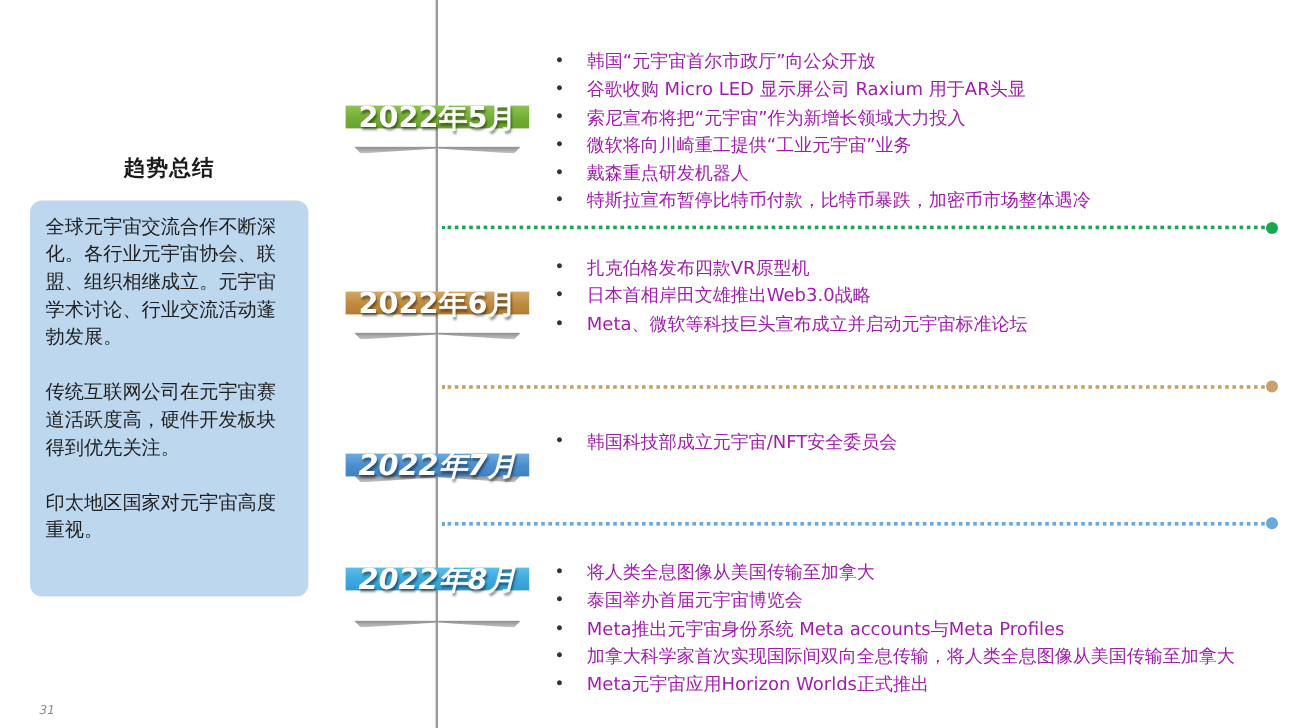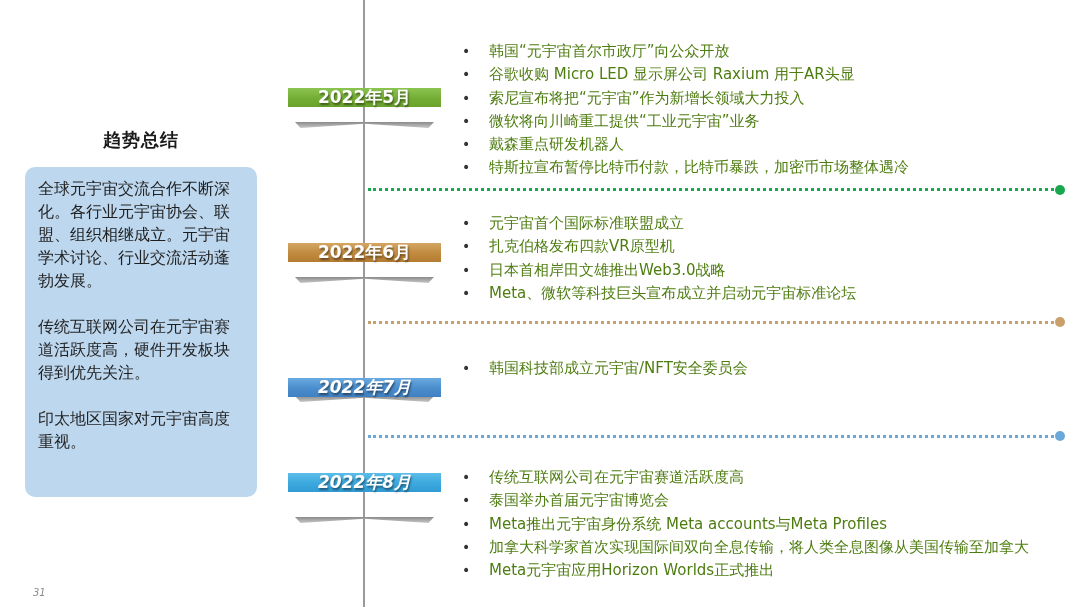--- a/index.html
+++ b/index.html
@@ -20,41 +20,41 @@
   }
   .summary-para:last-child { margin-bottom: 0; }
 
   .timeline-axis {
     position: absolute; left: 363px; top: 0; width: 2px; height: 607px; background: #9a9a9a;
   }
 
   .banner {
     position: absolute; left: 288px; width: 153px; height: 19px;
     display: flex; align-items: center; justify-content: center;
-    font-size: 17px; font-weight: bold; color: #ffffff;
+    font-size: 24px; font-weight: bold; color: #ffffff;
     text-shadow: 1px 2px 2px rgba(0,0,0,0.45);
   }
   .banner-shadow {
     position: absolute; left: 295px; width: 139px; height: 6px;
     background: linear-gradient(#8a8a8a, #c8c8c8);
     clip-path: polygon(0 0, 100% 0, 96% 100%, 50% 30%, 4% 100%);
   }
 
   .dotted-line {
     position: absolute; left: 368px; width: 692px; height: 0;
     border-top: 3px dotted;
   }
   .dot-end {
     position: absolute; width: 10px; height: 10px; border-radius: 50%;
   }
 
   .events { position: absolute; left: 462px; list-style: none; }
   .event-item {
     position: relative; padding-left: 27px; font-size: 15px; line-height: 23.3px;
-    color: #4d7c0f; white-space: nowrap;
+    color: #a21caf; white-space: nowrap;
   }
   .event-item::before {
     content: "\2022"; position: absolute; left: 0; top: 0; font-size: 14px; color: #333;
   }
 
   .page-number {
     position: absolute; left: 33px; top: 587px; font-size: 10px; color: #8c8c8c; font-style: italic;
   }
 </style>
 </head>
@@ -78,39 +78,38 @@
   <li class="event-item">微软将向川崎重工提供“工业元宇宙”业务</li>
   <li class="event-item">戴森重点研发机器人</li>
   <li class="event-item">特斯拉宣布暂停比特币付款，比特币暴跌，加密币市场整体遇冷</li>
 </ul>
 <div class="dotted-line" style="top:188px; border-color:#1aa84f;"></div>
 <div class="dot-end" style="left:1055px; top:185px; background:#1aa84f;"></div>
 
 <div class="banner-shadow" style="top:277px"></div>
 <div class="banner" style="top:243px; background: linear-gradient(180deg,#d4a663 0%,#c08a3f 55%,#b47c33 100%);">2022年6月</div>
 <ul class="events" style="top:212px">
-  <li class="event-item">元宇宙首个国际标准联盟成立</li>
   <li class="event-item">扎克伯格发布四款VR原型机</li>
   <li class="event-item">日本首相岸田文雄推出Web3.0战略</li>
   <li class="event-item">Meta、微软等科技巨头宣布成立并启动元宇宙标准论坛</li>
 </ul>
 <div class="dotted-line" style="top:321px; border-color:#c9a06a;"></div>
 <div class="dot-end" style="left:1055px; top:317px; background:#c9a06a;"></div>
 
 <div class="banner-shadow" style="top:396px"></div>
 <div class="banner" style="top:378px; background: linear-gradient(180deg,#6aaae2 0%,#4a8dcc 55%,#3f80c2 100%); font-style: italic;">2022年7月</div>
 <ul class="events" style="top:357px">
   <li class="event-item">韩国科技部成立元宇宙/NFT安全委员会</li>
 </ul>
 <div class="dotted-line" style="top:435px; border-color:#6aa8dc;"></div>
 <div class="dot-end" style="left:1055px; top:431px; background:#6aa8dc;"></div>
 
 <div class="banner-shadow" style="top:517px"></div>
 <div class="banner" style="top:473px; background: linear-gradient(180deg,#5cbde9 0%,#3ba8de 55%,#319bd4 100%); font-style: italic;">2022年8月</div>
 <ul class="events" style="top:466px">
-  <li class="event-item">传统互联网公司在元宇宙赛道活跃度高</li>
+  <li class="event-item">将人类全息图像从美国传输至加拿大</li>
   <li class="event-item">泰国举办首届元宇宙博览会</li>
   <li class="event-item">Meta推出元宇宙身份系统 Meta accounts与Meta Profiles</li>
   <li class="event-item">加拿大科学家首次实现国际间双向全息传输，将人类全息图像从美国传输至加拿大</li>
   <li class="event-item">Meta元宇宙应用Horizon Worlds正式推出</li>
 </ul>
 
 <div class="page-number">31</div>
 
 </body></html>

